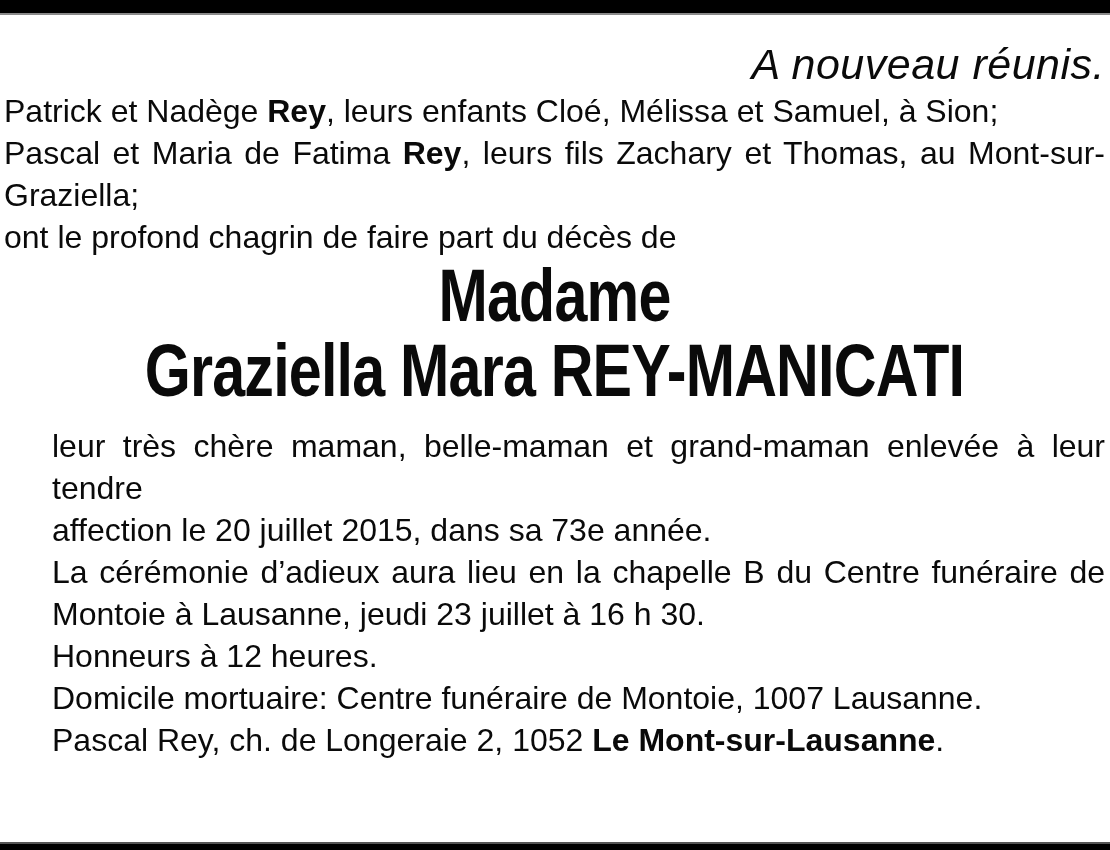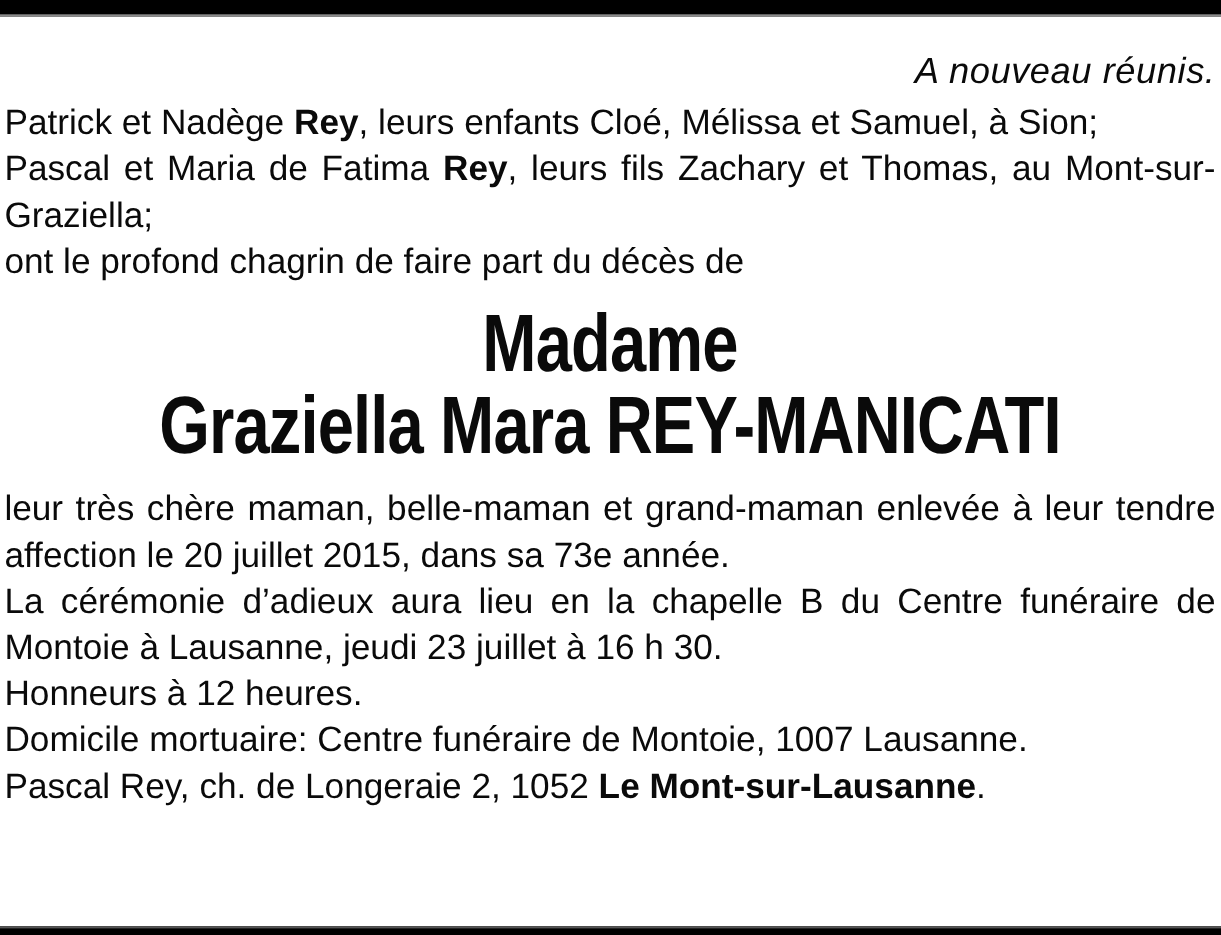--- a/index.html
+++ b/index.html
@@ -28,21 +28,21 @@
     width: 100%;
     height: 6px;
     background: #000000;
     border-top: 2px solid #555555;
   }
   .content {
     padding: 0 5px 0 4px;
   }
   .epigraph {
     margin-top: 27px;
-    font-size: 33px;
+    font-size: 43px;
     line-height: 44px;
     font-style: italic;
     text-align: right;
     letter-spacing: 0.5px;
   }
   .intro {
     margin-top: 4px;
   }
   .line {
     font-size: 32px;
@@ -55,34 +55,35 @@
     text-align-last: justify;
     white-space: normal;
   }
   .line.center {
     text-align: center;
   }
   .line b, .line .b {
     font-weight: bold;
   }
   .heading {
-    margin-top: 16px;
+    margin-top: 0;
   }
   .heading-line {
     font-size: 74px;
     line-height: 75px;
     font-weight: bold;
     text-align: center;
     transform: scaleX(0.8);
     transform-origin: 50% 50%;
     white-space: nowrap;
     letter-spacing: -1px;
   }
   .body-block {
     margin-top: 17px;
+    margin-left: 48px;
   }
 </style>
 </head>
 <body>
 
 <div class="page">
 
   <div class="top-bar"></div>
 
   <div class="content">

